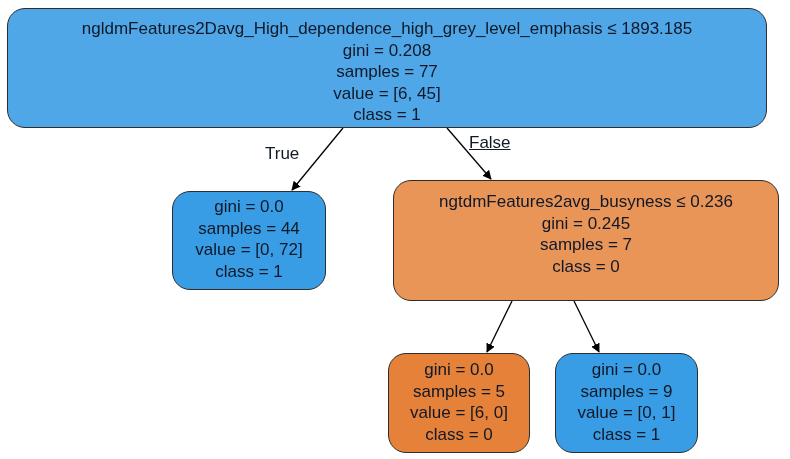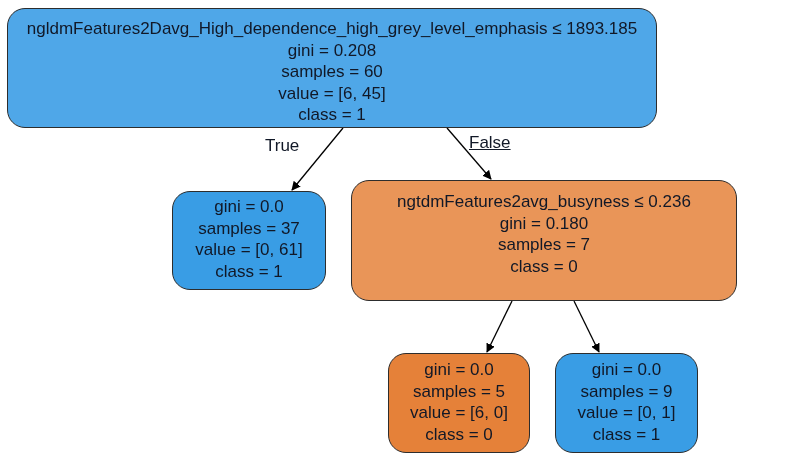--- a/index.html
+++ b/index.html
@@ -3,30 +3,30 @@
 <meta charset="utf-8">
 <style>
   html, body { margin: 0; padding: 0; background: #ffffff; }
   body { width: 790px; height: 459px; position: relative; overflow: hidden;
          font-family: "Liberation Sans", sans-serif; color: #111827; }
   .node { position: absolute; box-sizing: border-box; border: 1.5px solid #2d2d2d;
           border-radius: 18px; text-align: center; font-size: 17px; line-height: 21.5px; }
   .node .line { display: block; white-space: nowrap; }
   .blue-deep { background: #399de5; }
   .blue-light { background: #4fa7e8; }
-  .orange-light { background: #e99558; }
+  .orange-light { background: #e99558; margin-left: 42px; }
   .orange-deep { background: #e58139; }
-  #n0 { left: 7px; top: 8px; width: 650px; height: 120px; padding-top: 9px; }
+  #n0 { left: 7px; top: 8px; width: 760px; height: 120px; padding-top: 9px; }
   #n1 { left: 172px; top: 191px; width: 154px; height: 99px; padding-top: 4px; }
   #n2 { left: 351px; top: 180px; width: 386px; height: 121px; padding-top: 10px; }
   #n3 { left: 388px; top: 353px; width: 142px; height: 100px; padding-top: 5px; }
   #n4 { left: 555px; top: 353px; width: 143px; height: 100px; padding-top: 5px; }
   svg.edges { position: absolute; left: 0; top: 0; width: 790px; height: 459px; }
   .edge-label { position: absolute; font-size: 17px; line-height: 20px; }
-  #lbl-true { left: 265px; top: 136px; }
+  #lbl-true { left: 265px; top: 144px; }
   #lbl-false { left: 469px; top: 133px; text-decoration: underline; }
 </style>
 </head>
 <body>
 
 <svg class="edges" xmlns="http://www.w3.org/2000/svg">
   <defs>
     <marker id="arrow" viewBox="0 0 10 10" refX="9" refY="5" markerWidth="7" markerHeight="7" orient="auto">
       <path d="M0,0 L10,5 L0,10 z" fill="#000"></path>
     </marker>
@@ -36,35 +36,35 @@
   <line x1="512" y1="301" x2="487" y2="352" stroke="#000" stroke-width="1.3" marker-end="url(#arrow)"></line>
   <line x1="574" y1="301" x2="599" y2="352" stroke="#000" stroke-width="1.3" marker-end="url(#arrow)"></line>
 </svg>
 
 <span id="lbl-true" class="edge-label">True</span>
 <span id="lbl-false" class="edge-label">False</span>
 
 <div id="n0" class="node blue-light" style="background: rgb(79, 167, 232);">
   <span class="line">ngldmFeatures2Davg_High_dependence_high_grey_level_emphasis ≤ 1893.185</span>
   <span class="line">gini = 0.208</span>
-  <span class="line">samples = 60</span>
+  <span class="line">samples = 77</span>
   <span class="line">value = [6, 45]</span>
   <span class="line">class = 1</span>
 </div>
 
 <div id="n1" class="node blue-deep" style="background: rgb(57, 157, 229);">
   <span class="line">gini = 0.0</span>
-  <span class="line">samples = 37</span>
-  <span class="line">value = [0, 61]</span>
+  <span class="line">samples = 44</span>
+  <span class="line">value = [0, 72]</span>
   <span class="line">class = 1</span>
 </div>
 
 <div id="n2" class="node orange-light" style="background: rgb(233, 149, 88);">
   <span class="line">ngtdmFeatures2avg_busyness ≤ 0.236</span>
-  <span class="line">gini = 0.180</span>
+  <span class="line">gini = 0.245</span>
   <span class="line">samples = 7</span>
   <span class="line">class = 0</span>
 </div>
 
 <div id="n3" class="node orange-deep" style="background: rgb(229, 129, 57);">
   <span class="line">gini = 0.0</span>
   <span class="line">samples = 5</span>
   <span class="line">value = [6, 0]</span>
   <span class="line">class = 0</span>
 </div>

